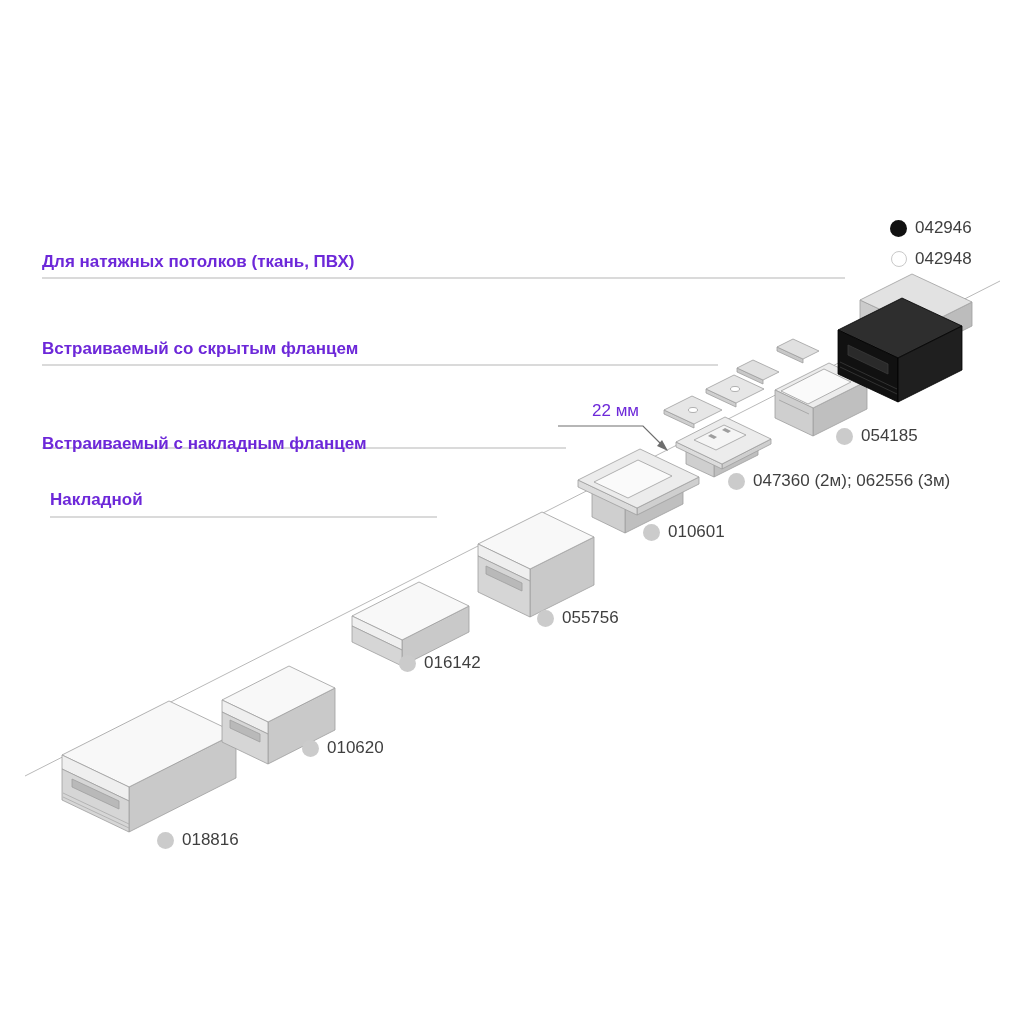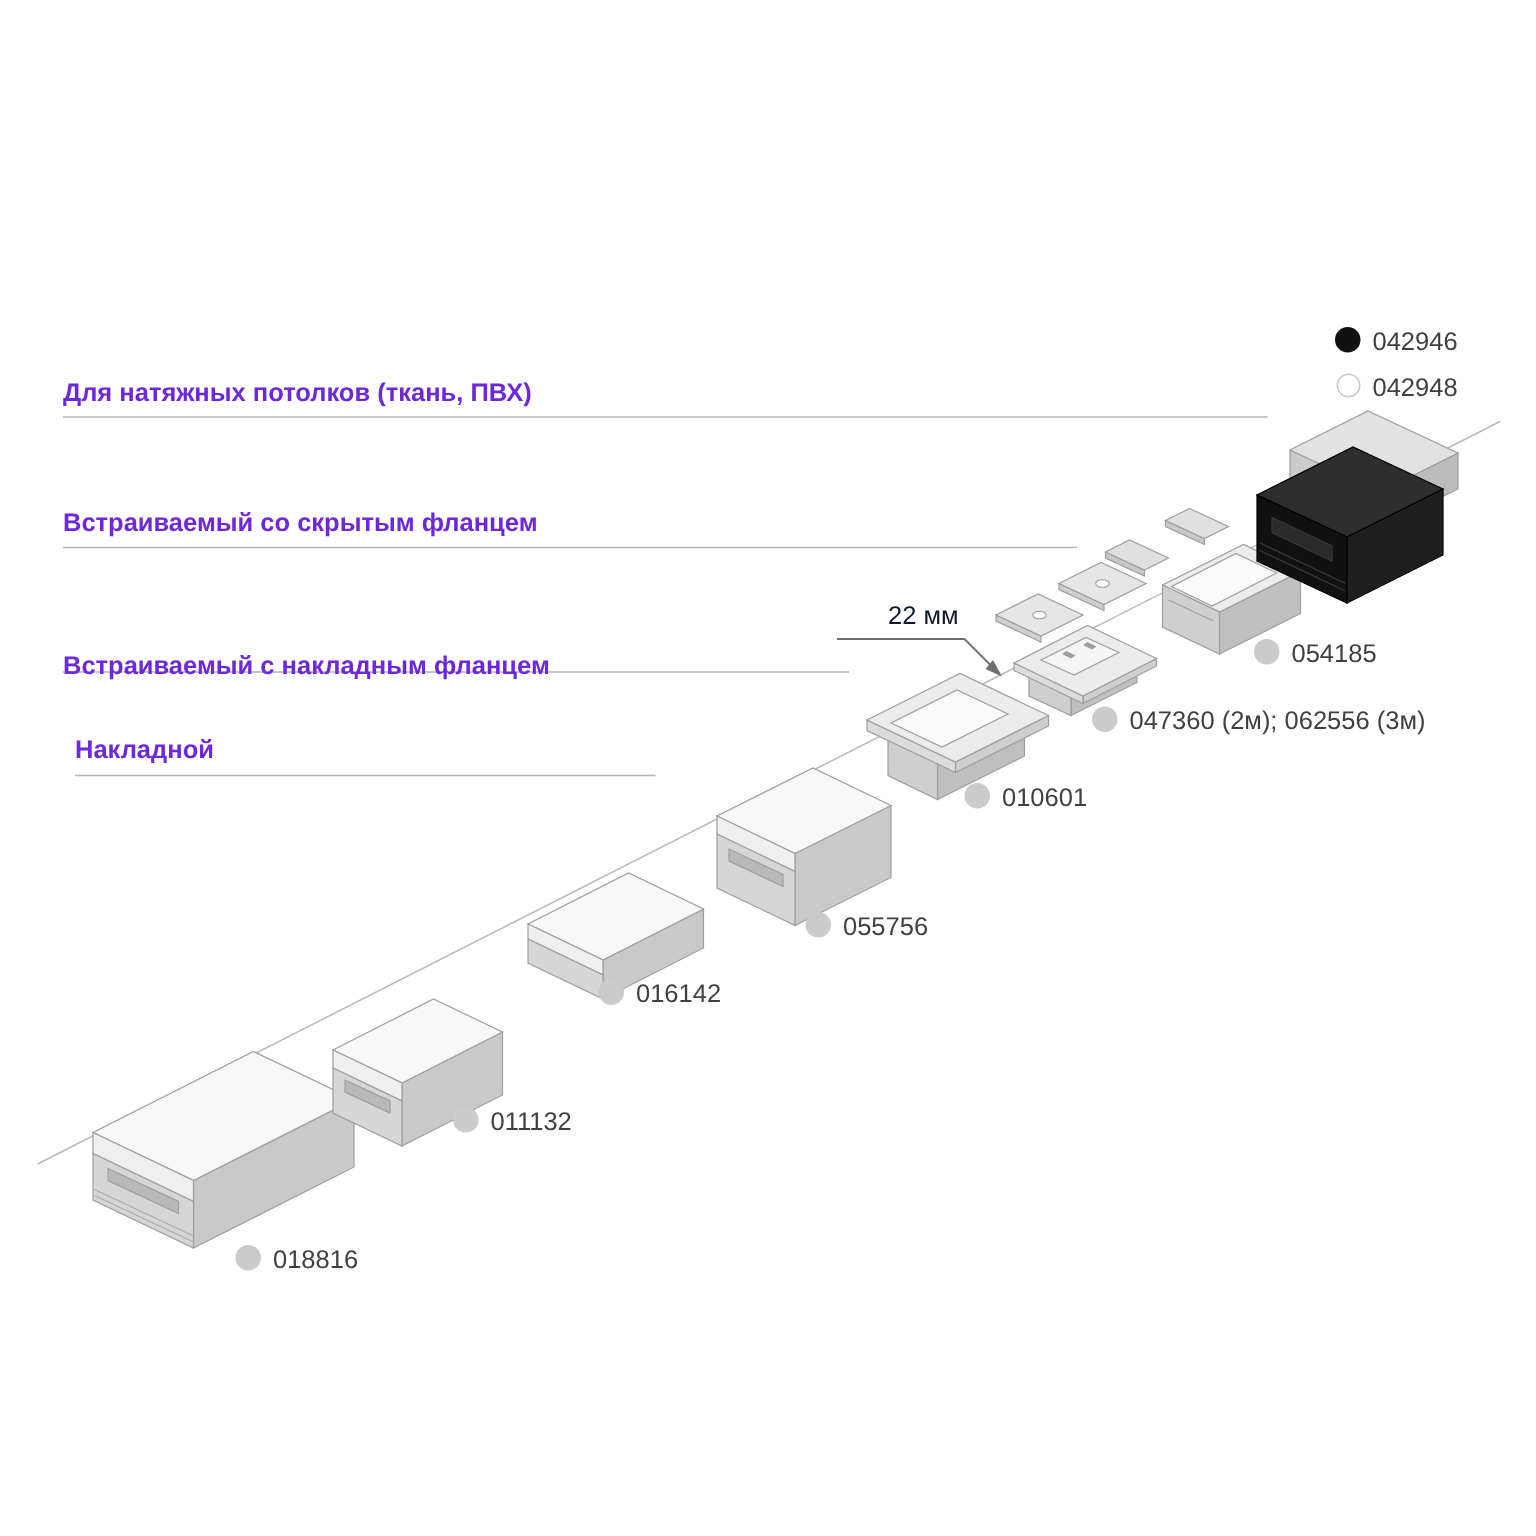--- a/index.html
+++ b/index.html
@@ -16,38 +16,39 @@
   .cat {
     position: absolute;
     font-size: 17px;
     font-weight: bold;
     color: #6d28d9;
     white-space: nowrap;
   }
   .anno {
     position: absolute;
     display: flex;
+    align-items: center;
     gap: 8px;
     font-size: 17px;
     color: #3f3f3f;
     white-space: nowrap;
     height: 20px;
   }
   .dot {
     width: 17px; height: 17px;
     border-radius: 50%;
     background: #cbcbcb;
     flex: 0 0 auto;
   }
   .dot.black { background: #111111; }
   .dot.white { background: #ffffff; border: 1.5px solid #c9c9c9; width: 14px; height: 14px; }
   .dim {
     position: absolute;
     font-size: 17px;
-    color: #0f172a;
+    color: #6d28d9;
     white-space: nowrap;
   }
 </style>
 </head>
 <body>
 
 <div class="canvas">
 
   <svg class="layer" width="1024" height="1024" viewBox="0 0 1024 1024">
 
@@ -184,21 +185,21 @@
   <div class="anno" style="left:537px; top:608px">
     <span class="dot"></span>
     <span>055756</span>
   </div>
   <div class="anno" style="left:399px; top:653px">
     <span class="dot"></span>
     <span>016142</span>
   </div>
   <div class="anno" style="left:302px; top:738px">
     <span class="dot"></span>
-    <span>011132</span>
+    <span>010620</span>
   </div>
   <div class="anno" style="left:157px; top:830px">
     <span class="dot"></span>
     <span>018816</span>
   </div>
 
   <div class="dim" style="left:592px; top:401px">22 мм</div>
 
 </div>
 

